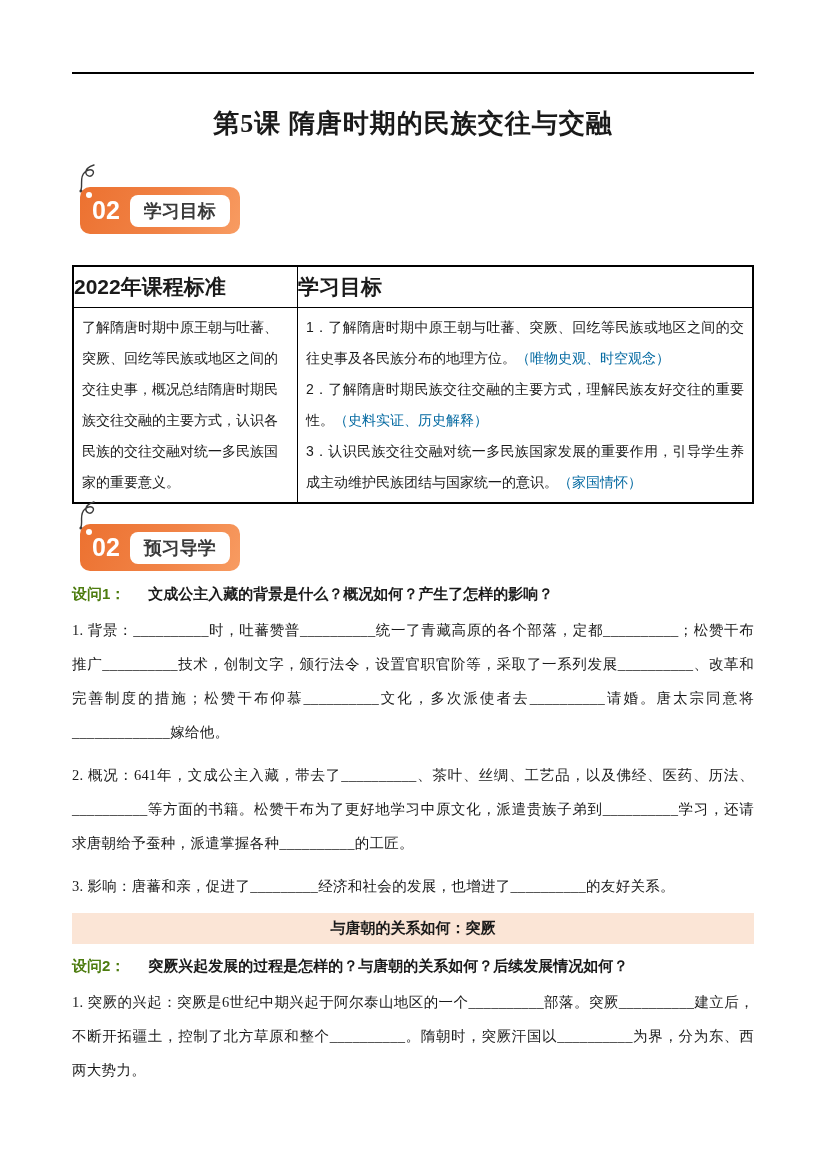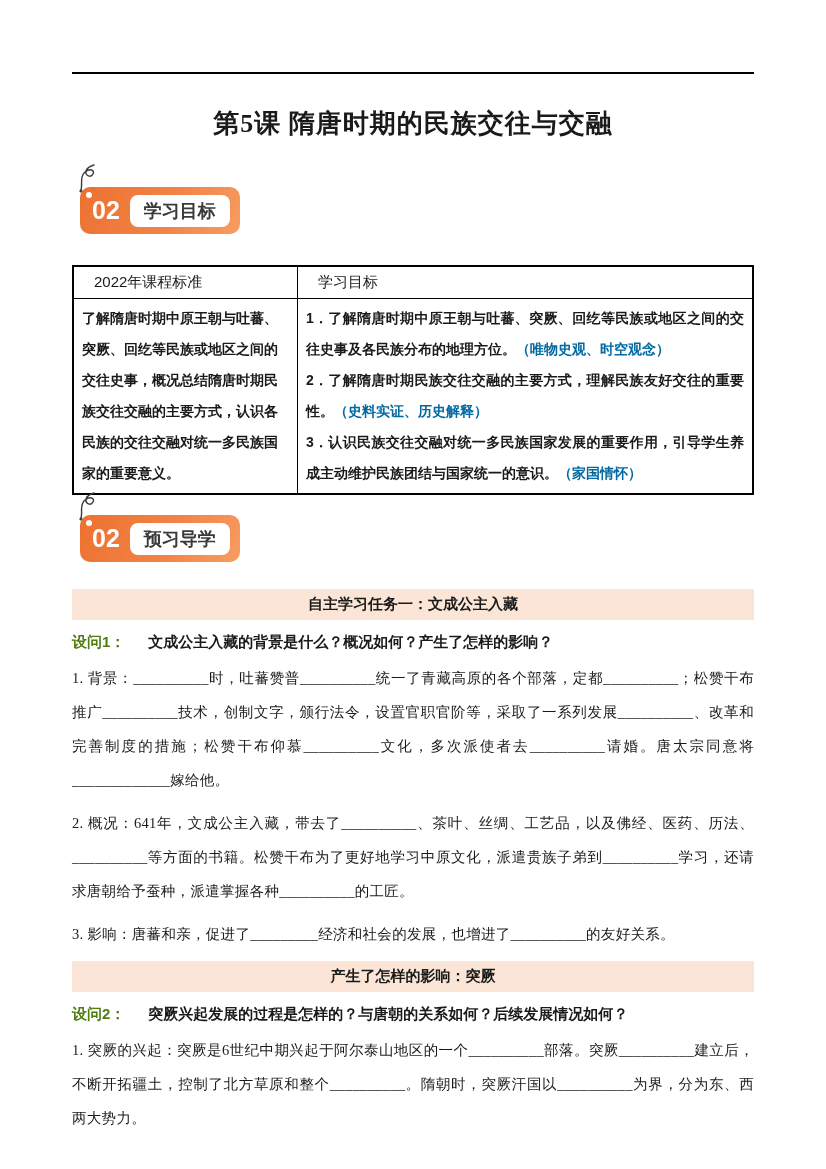--- a/index.html
+++ b/index.html
@@ -58,24 +58,24 @@
     font-family: "Liberation Sans", sans-serif;
     table-layout: fixed;
   }
   table.obj-table th, table.obj-table td {
     border: 1.5px solid #000;
     vertical-align: top;
     text-align: left;
     padding: 4px 8px;
     font-size: 14px;
   }
-  table.obj-table th { font-weight: normal; font-size: 15px; padding: 6px 20px; }
+  table.obj-table th { font-weight: bold; font-size: 21px; padding: 6px 0; }
   table.obj-table col.c1 { width: 33%; }
   table.obj-table col.c2 { width: 67%; }
-  table.obj-table td { line-height: 31px; font-weight: bold; }
+  table.obj-table td { line-height: 31px; }
   .obj-entry { text-align: justify; }
   .blue { color: #0369a1; }
 
   
   .task-banner {
     margin-top: 26px; width: 100%;
     background: #fbe5d6;
     text-align: center;
     font-family: "Liberation Sans", sans-serif;
     font-weight: bold; font-size: 15px;
@@ -147,31 +147,30 @@
       <path d="M5 27 C 7 21, 3 14, 9 9 C 14 5, 19 7, 17 11 C 15 15, 9 13, 10 8 C 11 4, 15 3, 18 2" fill="none" stroke="#3a3a3a" stroke-width="1.4" stroke-linecap="round"></path>
       <circle cx="5" cy="28" r="1.6" fill="#3a3a3a"></circle>
     </svg>
     <div class="badge">
       <span class="badge-dot"></span>
       <span class="badge-num">02</span>
       <span class="badge-pill">预习导学</span>
     </div>
   </div>
 
-  <div class="task-banner">自主学习任务一：文成公主入藏</div>
 
   <div class="question-line">
     <span class="q-label">设问1：</span><span>文成公主入藏的背景是什么？概况如何？产生了怎样的影响？</span>
   </div>
 
   <p class="para">1. 背景：__________时，吐蕃赞普__________统一了青藏高原的各个部落，定都__________；松赞干布推广__________技术，创制文字，颁行法令，设置官职官阶等，采取了一系列发展__________、改革和完善制度的措施；松赞干布仰慕__________文化，多次派使者去__________请婚。唐太宗同意将_____________嫁给他。</p>
   <p class="para">2. 概况：641年，文成公主入藏，带去了__________、茶叶、丝绸、工艺品，以及佛经、医药、历法、__________等方面的书籍。松赞干布为了更好地学习中原文化，派遣贵族子弟到__________学习，还请求唐朝给予蚕种，派遣掌握各种__________的工匠。</p>
   <p class="para">3. 影响：唐蕃和亲，促进了_________经济和社会的发展，也增进了__________的友好关系。</p>
 
-  <div class="task-banner tight">产生了怎样的影响：突厥</div>
+  <div class="task-banner tight">与唐朝的关系如何：突厥</div>
 
   <div class="question-line">
     <span class="q-label">设问2：</span><span>突厥兴起发展的过程是怎样的？与唐朝的关系如何？后续发展情况如何？</span>
   </div>
 
   <p class="para">1. 突厥的兴起：突厥是6世纪中期兴起于阿尔泰山地区的一个__________部落。突厥__________建立后，不断开拓疆土，控制了北方草原和整个__________。隋朝时，突厥汗国以__________为界，分为东、西两大势力。</p>
 
 </div>
 
 </body></html>

